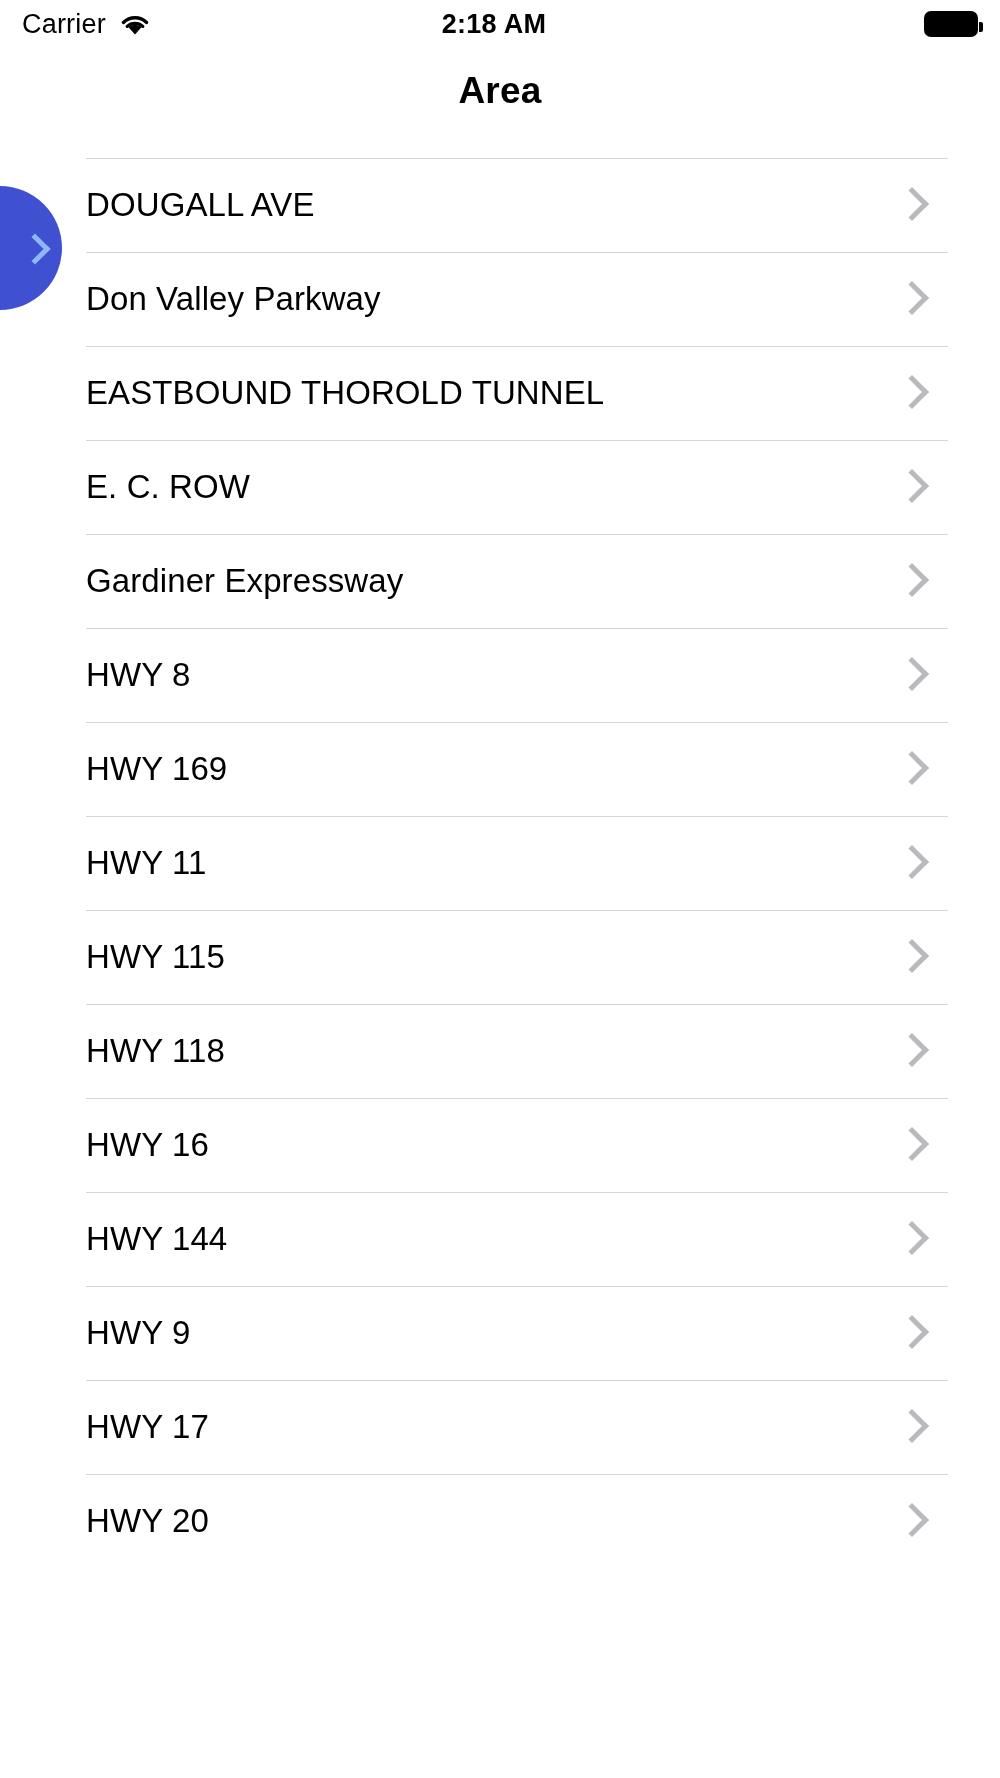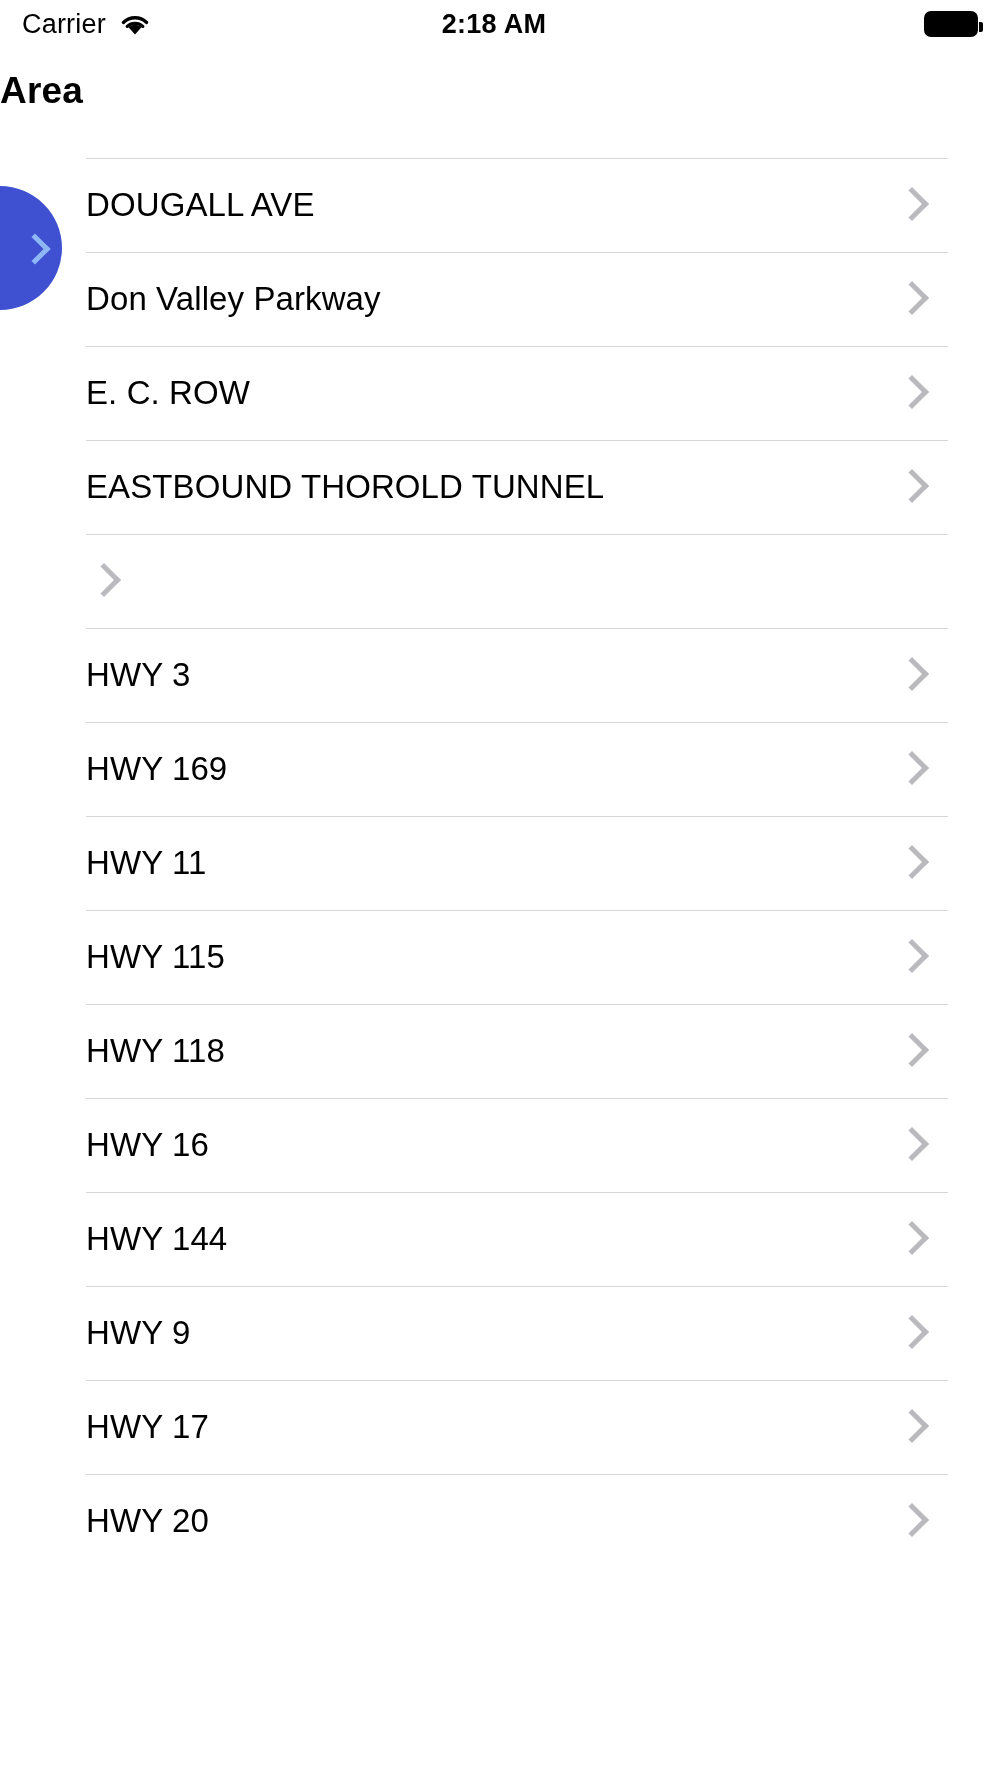--- a/index.html
+++ b/index.html
@@ -74,20 +74,21 @@
     height: 10px;
     background: #000;
     border-radius: 0 2px 2px 0;
   }
 
   
   .nav-bar {
     height: 86px;
     display: flex;
     align-items: center;
+    justify-content: center;
   }
   .nav-title {
     font-size: 37px;
     font-weight: bold;
     color: #000;
     letter-spacing: 0.2px;
   }
 
   
   .list {
@@ -203,38 +204,39 @@
   </div>
 
   <div class="list-row">
     <div class="sep-top"></div>
     <span class="row-label">Don Valley Parkway</span>
     <span class="chevron"></span>
   </div>
 
   <div class="list-row">
     <div class="sep-top"></div>
+    <span class="row-label">EASTBOUND THOROLD TUNNEL</span>
+    <span class="chevron"></span>
+  </div>
+
+  <div class="list-row">
+    <div class="sep-top"></div>
     <span class="row-label">E. C. ROW</span>
     <span class="chevron"></span>
   </div>
 
   <div class="list-row">
     <div class="sep-top"></div>
-    <span class="row-label">EASTBOUND THOROLD TUNNEL</span>
-    <span class="chevron"></span>
-  </div>
-
-  <div class="list-row">
-    <div class="sep-top"></div>
-    <span class="chevron"></span>
-  </div>
-
-  <div class="list-row">
-    <div class="sep-top"></div>
-    <span class="row-label">HWY 3</span>
+    <span class="row-label">Gardiner Expressway</span>
+    <span class="chevron"></span>
+  </div>
+
+  <div class="list-row">
+    <div class="sep-top"></div>
+    <span class="row-label">HWY 8</span>
     <span class="chevron"></span>
   </div>
 
   <div class="list-row">
     <div class="sep-top"></div>
     <span class="row-label">HWY 169</span>
     <span class="chevron"></span>
   </div>
 
   <div class="list-row">

